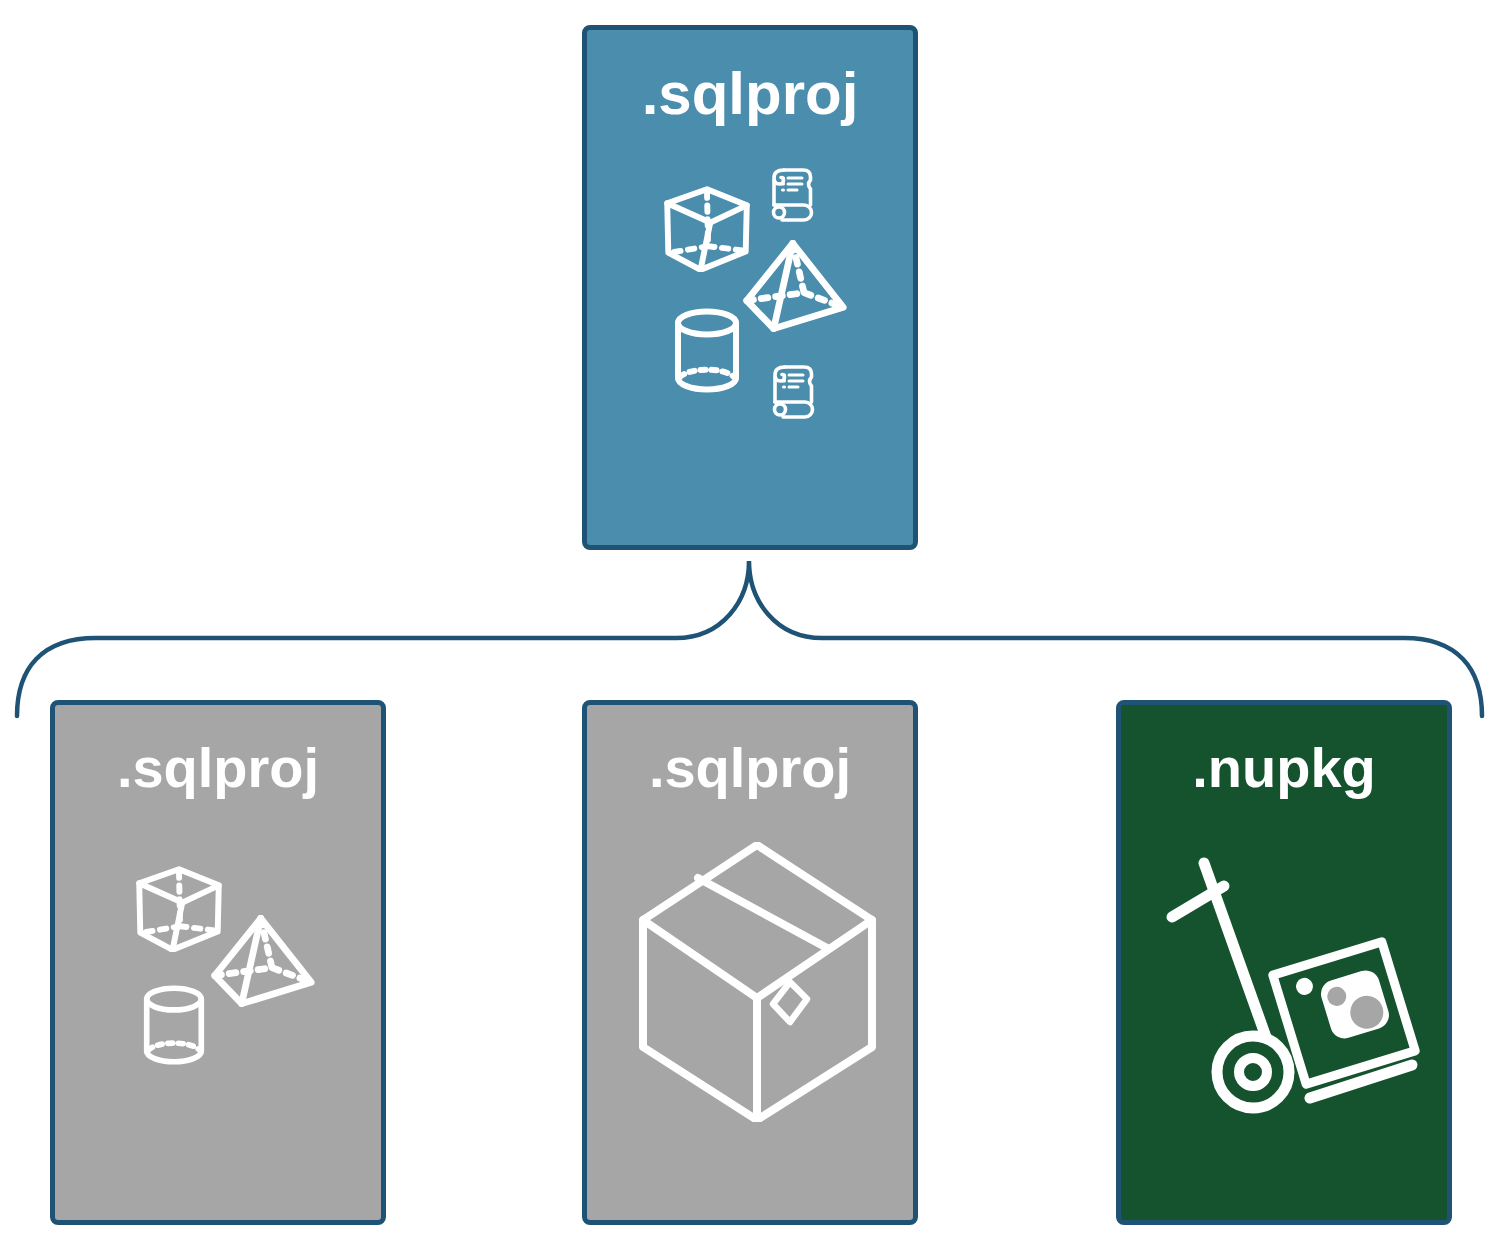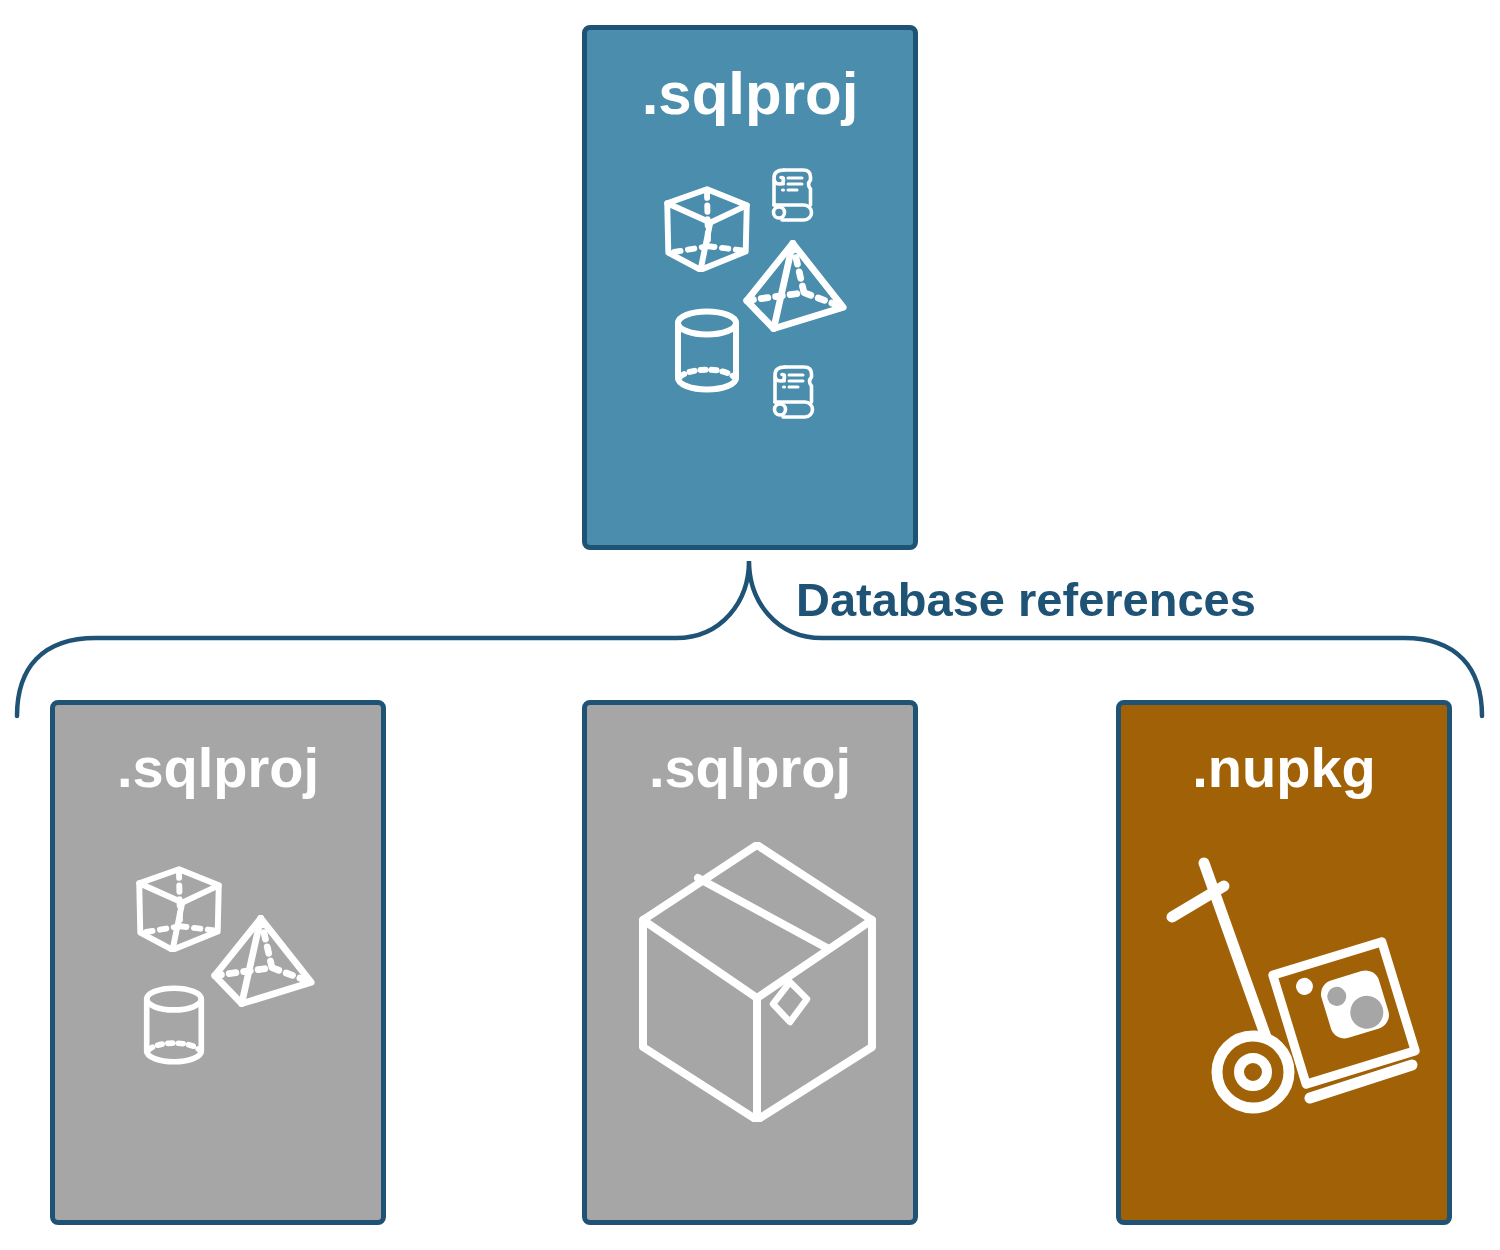--- a/index.html
+++ b/index.html
@@ -7,21 +7,21 @@
     position:relative; width:1500px; height:1250px; background:#ffffff;
     font-family:"Liberation Sans", sans-serif; overflow:hidden;
   }
   .node {
     position:absolute; width:336px; height:525px;
     border:5px solid #1f5376; border-radius:8px; box-sizing:border-box;
   }
   .node-root  { left:582px; top:25px;  background:#4a8dac; }
   .node-c1    { left:50px;   top:700px; background:#a6a6a6; }
   .node-c2    { left:582px;  top:700px; background:#a6a6a6; }
-  .node-c3    { left:1116px; top:700px; background:#a16207; }
+  .node-c3    { left:1116px; top:700px; background:#14532d; }
   .box-title {
     margin:0; color:#ffffff; font-weight:700; text-align:center;
     letter-spacing:0px; line-height:1.05;
   }
   .title-root  { padding-top:32px; font-size:60px; }
   .title-child { padding-top:34px; font-size:56px; }
   .icon { position:absolute; }
   .connector-svg { position:absolute; left:0; top:0; pointer-events:none; }
   .connector-label {
     position:absolute; left:796px; top:572px;
@@ -96,21 +96,20 @@
         </g>
       </symbol>
     </defs>
   </svg>
 
   <svg class="connector-svg" width="1500" height="1250" viewBox="0 0 1500 1250">
     <path d="M 17 716 C 17 668 42 638 96 638 L 676 638 C 722 638 749 601 749 561
              C 749 601 776 638 822 638 L 1404 638 C 1457 638 1482 668 1482 716" fill="none" stroke="#1f5376" stroke-width="4.5" stroke-linecap="round"></path>
   </svg>
 
-  <div class="connector-label">Database references</div>
 
   <div class="node node-root">
     <h2 class="box-title title-root">.sqlproj</h2>
     <svg class="icon" style="left:77px;  top:156px;" width="86" height="86">
         <use href="#sym-cube"></use>
       </svg>
     <svg class="icon" style="left:175px; top:133px;" width="60" height="62">
         <use href="#sym-scroll"></use>
       </svg>
     <svg class="icon" style="left:156px; top:210px;" width="104" height="92">

